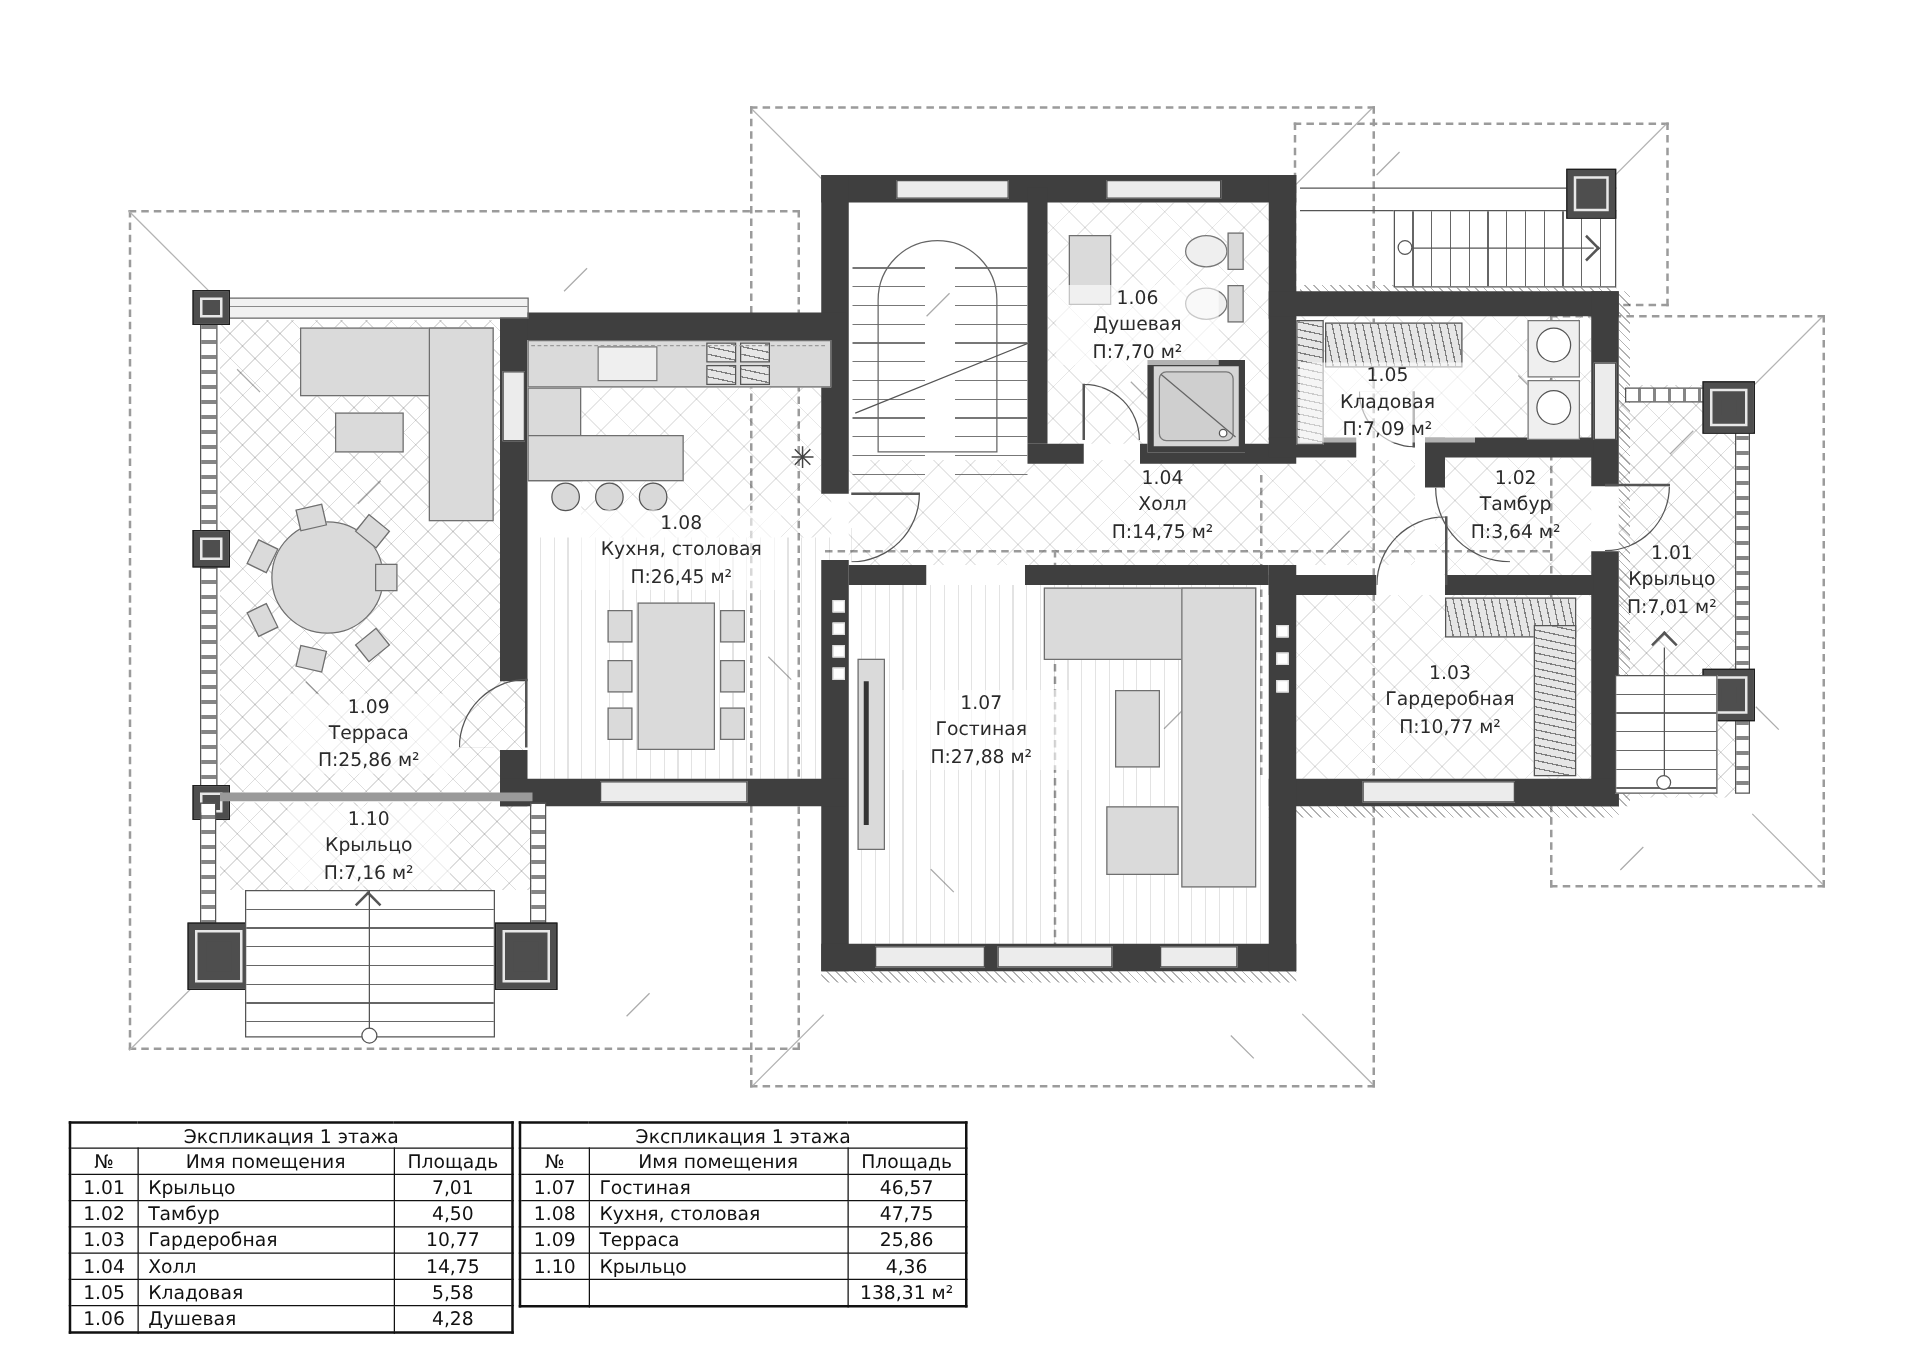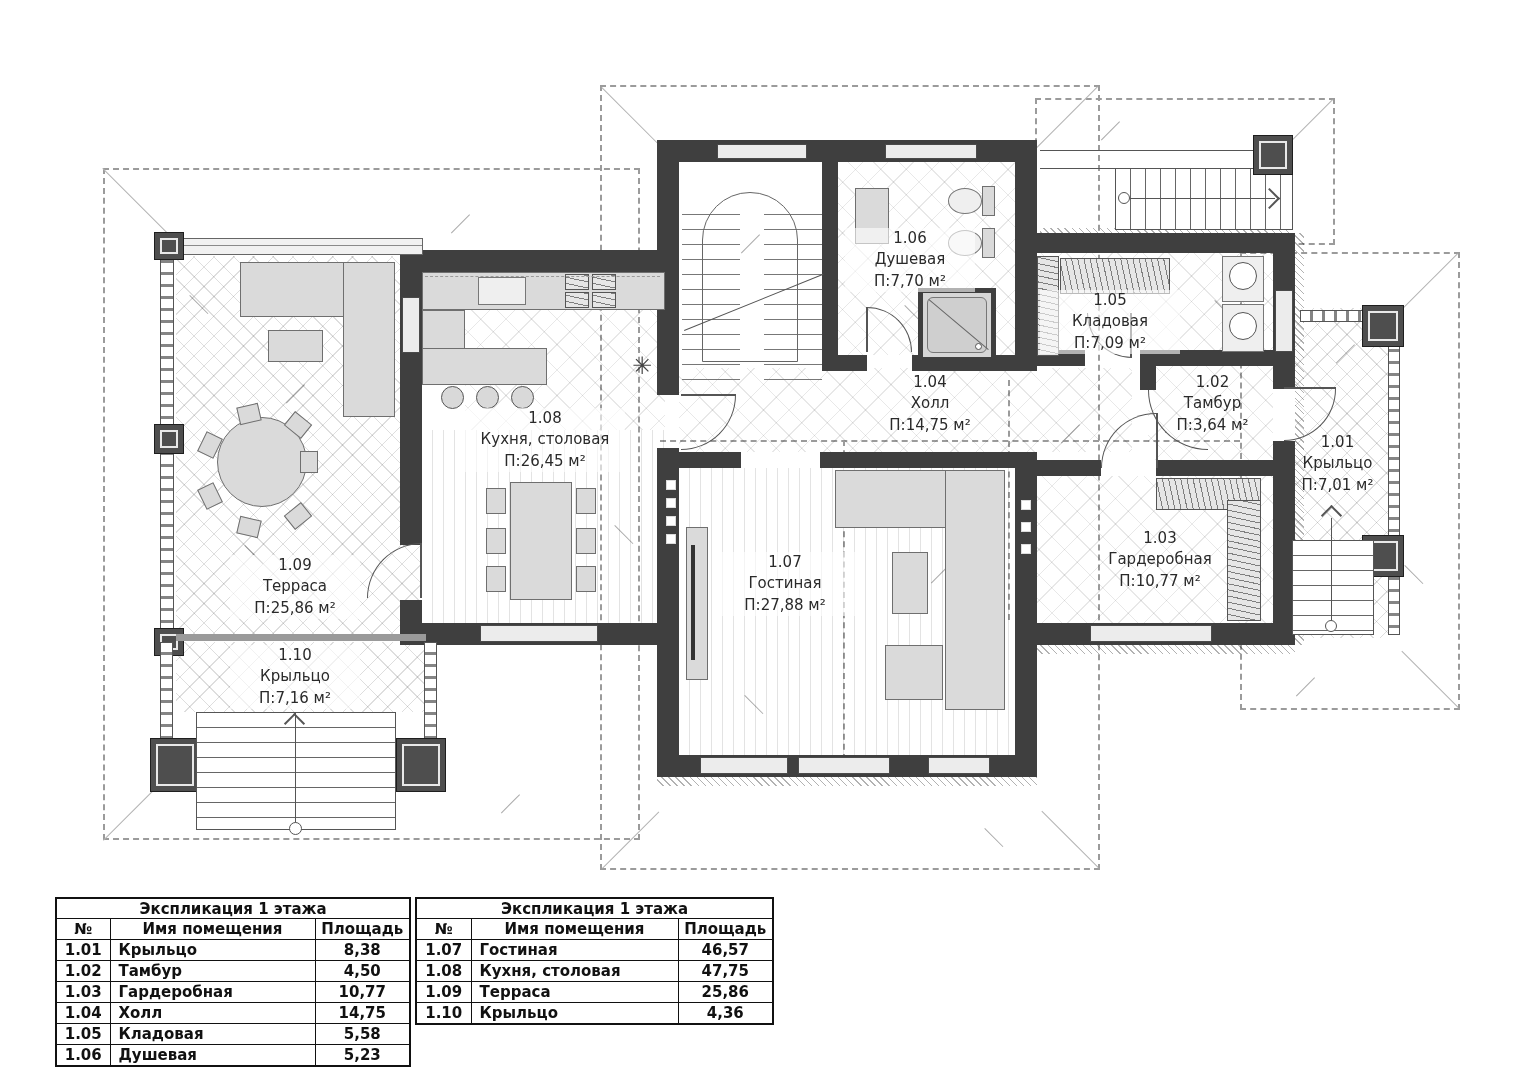--- a/index.html
+++ b/index.html
@@ -40,21 +40,21 @@
         box-shadow:inset 0 0 0 5px #4e4e4e, inset 0 0 0 7px #e8e8e8, inset 0 0 0 14px #4e4e4e;}
   .arc{border:0 solid #555;}
   .leaf{background:#555;}
   .circ{border:1.5px solid #555;border-radius:50%;background:#fff;}
   .chev{width:15px;height:15px;border-left:2px solid #555;border-top:2px solid #555;background:transparent;}
   .sq{background:#fff;border:1px solid #dcdcdc;}
   .roomlabel{position:absolute;font-size:15px;line-height:1.42;color:#2a2a2a;text-align:center;white-space:nowrap;}
   .roomlabel span{display:block;}
   .exp{position:absolute;border-collapse:collapse;background:#fff;font-size:15px;color:#111;
        border:2px solid #111;table-layout:fixed;}
-  .exp td,.exp th{border:1px solid #111;height:20px;padding:0 5px;font-weight:bold;overflow:hidden;white-space:nowrap;margin-top:12px;}
+  .exp td,.exp th{border:1px solid #111;height:20px;padding:0 5px;font-weight:normal;overflow:hidden;white-space:nowrap;margin-top:12px;}
   .exp .c{text-align:center;}
   .exp .l{text-align:left;padding-left:8px;}
   .exp .title{text-align:center;height:19px;}
 </style>
 </head>
 <body>
 
 <div id="canvas">
 
   <div class="abs dashrect" style="left:103px;top:168px;width:537px;height:672px;"></div>
@@ -342,21 +342,21 @@
           <th class="title" colspan="3">Экспликация 1 этажа</th>
         </tr>
     <tr>
       <th class="c">№</th>
       <th class="c">Имя помещения</th>
       <th class="c">Площадь</th>
     </tr>
     <tr>
       <td class="c">1.01</td>
       <td class="l">Крыльцо</td>
-      <td class="c">8,38</td>
+      <td class="c">7,01</td>
     </tr>
     <tr>
       <td class="c">1.02</td>
       <td class="l">Тамбур</td>
       <td class="c">4,50</td>
     </tr>
     <tr>
       <td class="c">1.03</td>
       <td class="l">Гардеробная</td>
       <td class="c">10,77</td>
@@ -367,21 +367,21 @@
       <td class="c">14,75</td>
     </tr>
     <tr>
       <td class="c">1.05</td>
       <td class="l">Кладовая</td>
       <td class="c">5,58</td>
     </tr>
     <tr>
       <td class="c">1.06</td>
       <td class="l">Душевая</td>
-      <td class="c">5,23</td>
+      <td class="c">4,28</td>
     </tr>
   </tbody>
     </table>
 
   <table class="exp" style="left:415px;top:897px;width:357px;">
     <colgroup>
         <col style="width:55px;">
         <col style="width:207px;">
         <col style="width:95px;">
       </colgroup>
@@ -407,16 +407,21 @@
     <tr>
       <td class="c">1.09</td>
       <td class="l">Терраса</td>
       <td class="c">25,86</td>
     </tr>
     <tr>
       <td class="c">1.10</td>
       <td class="l">Крыльцо</td>
       <td class="c">4,36</td>
     </tr>
+    <tr>
+      <td class="c"></td>
+      <td class="l"></td>
+      <td class="c">138,31 м²</td>
+    </tr>
   </tbody>
     </table>
 
 </div>
 
 </body></html>

